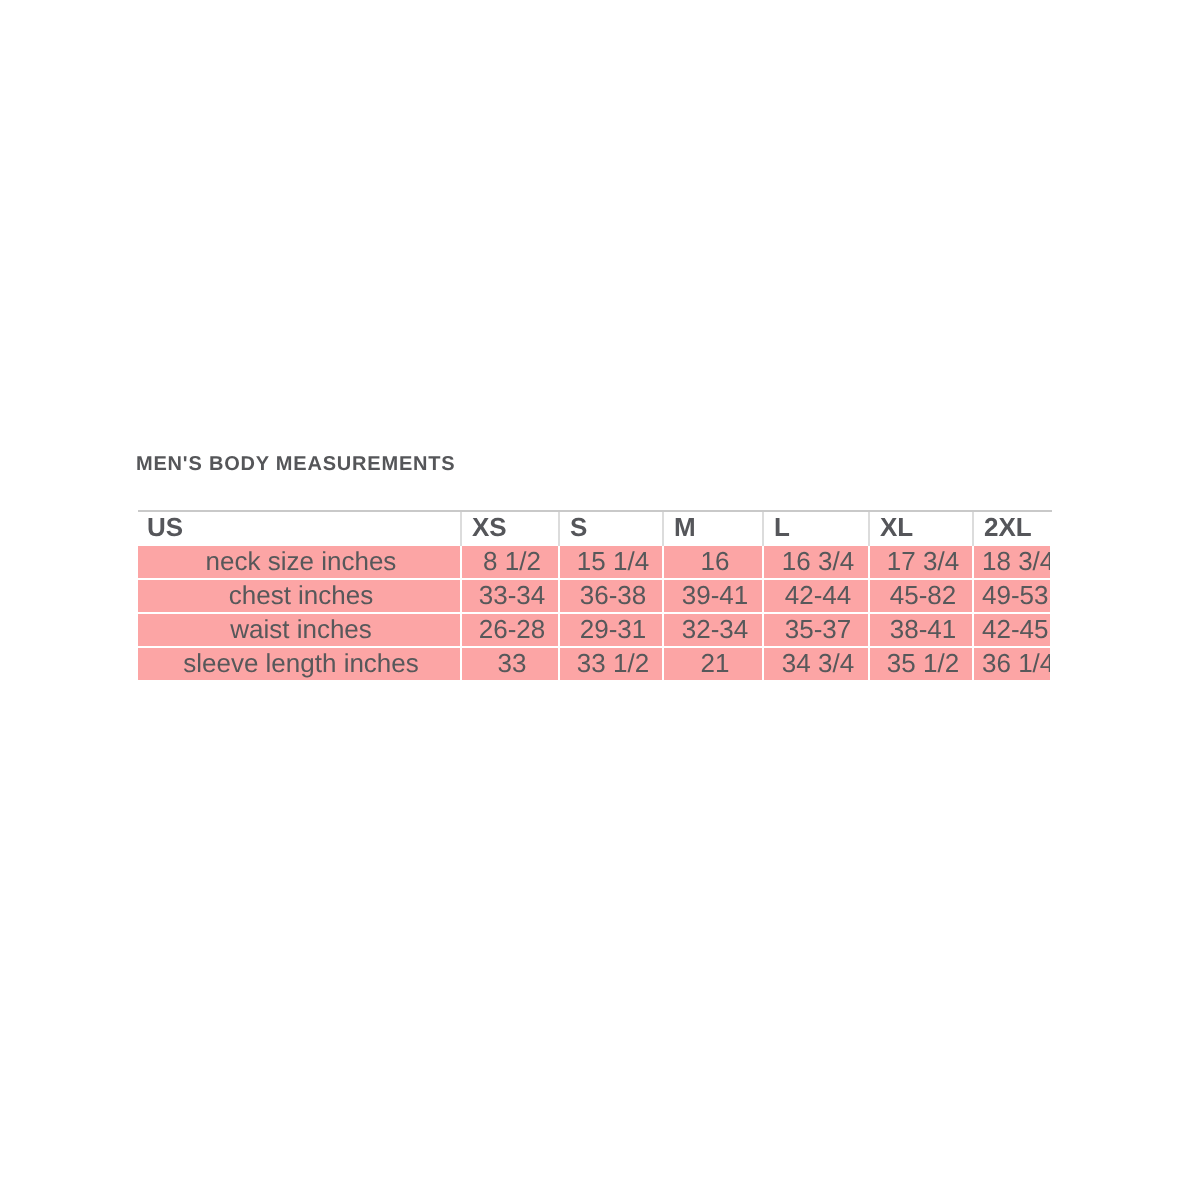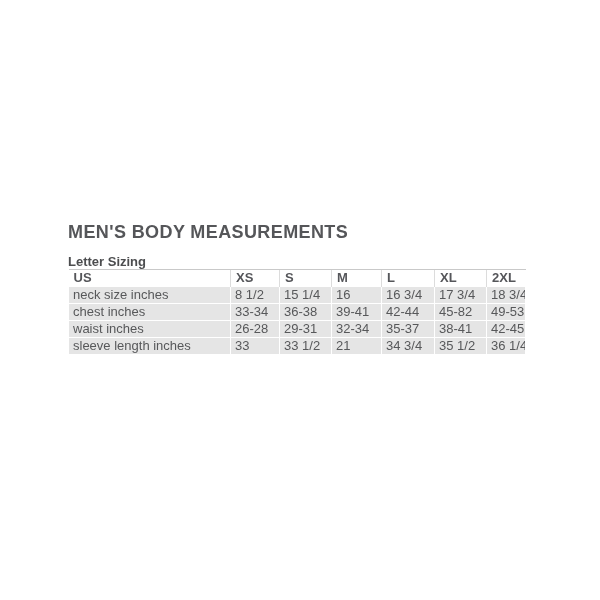--- a/index.html
+++ b/index.html
@@ -11,21 +11,21 @@
     background: #ffffff;
     overflow: hidden;
   }
   .content {
     position: absolute;
     left: 68px;
     top: 226px;
     width: 457px;
   }
   .title {
-    font-size: 18px;
+    font-size: 10px;
     font-weight: bold;
     color: #555659;
     letter-spacing: 0.4px;
     line-height: 13px;
     margin: 0 0 16px 0;
   }
   .subtitle {
     font-size: 13px;
     font-weight: bold;
     color: #4c4d4f;
@@ -48,35 +48,35 @@
     line-height: 12px;
     color: #55565a;
     overflow: hidden;
     white-space: nowrap;
   }
   table.size-table th + th {
     border-left: 1px solid #dcdcdc;
     margin-top: 38px;
   }
   table.size-table td {
-    background: #e5e5e5;
+    background: #fca5a5;
     border: 1px solid #ffffff;
     padding: 1px 2px 1px 4px;
     line-height: 14px;
     overflow: hidden;
     white-space: nowrap;
+    text-align: center;
   }
 </style>
 </head>
 <body>
 
 <div class="canvas">
   <div class="content">
     <div class="title">MEN'S BODY MEASUREMENTS</div>
-    <div class="subtitle">Letter Sizing</div>
     <table class="size-table">
       <colgroup>
         <col style="width:162px">
         <col style="width:49px">
         <col style="width:52px">
         <col style="width:50px">
         <col style="width:53px">
         <col style="width:52px">
         <col style="width:39px">
       </colgroup>

